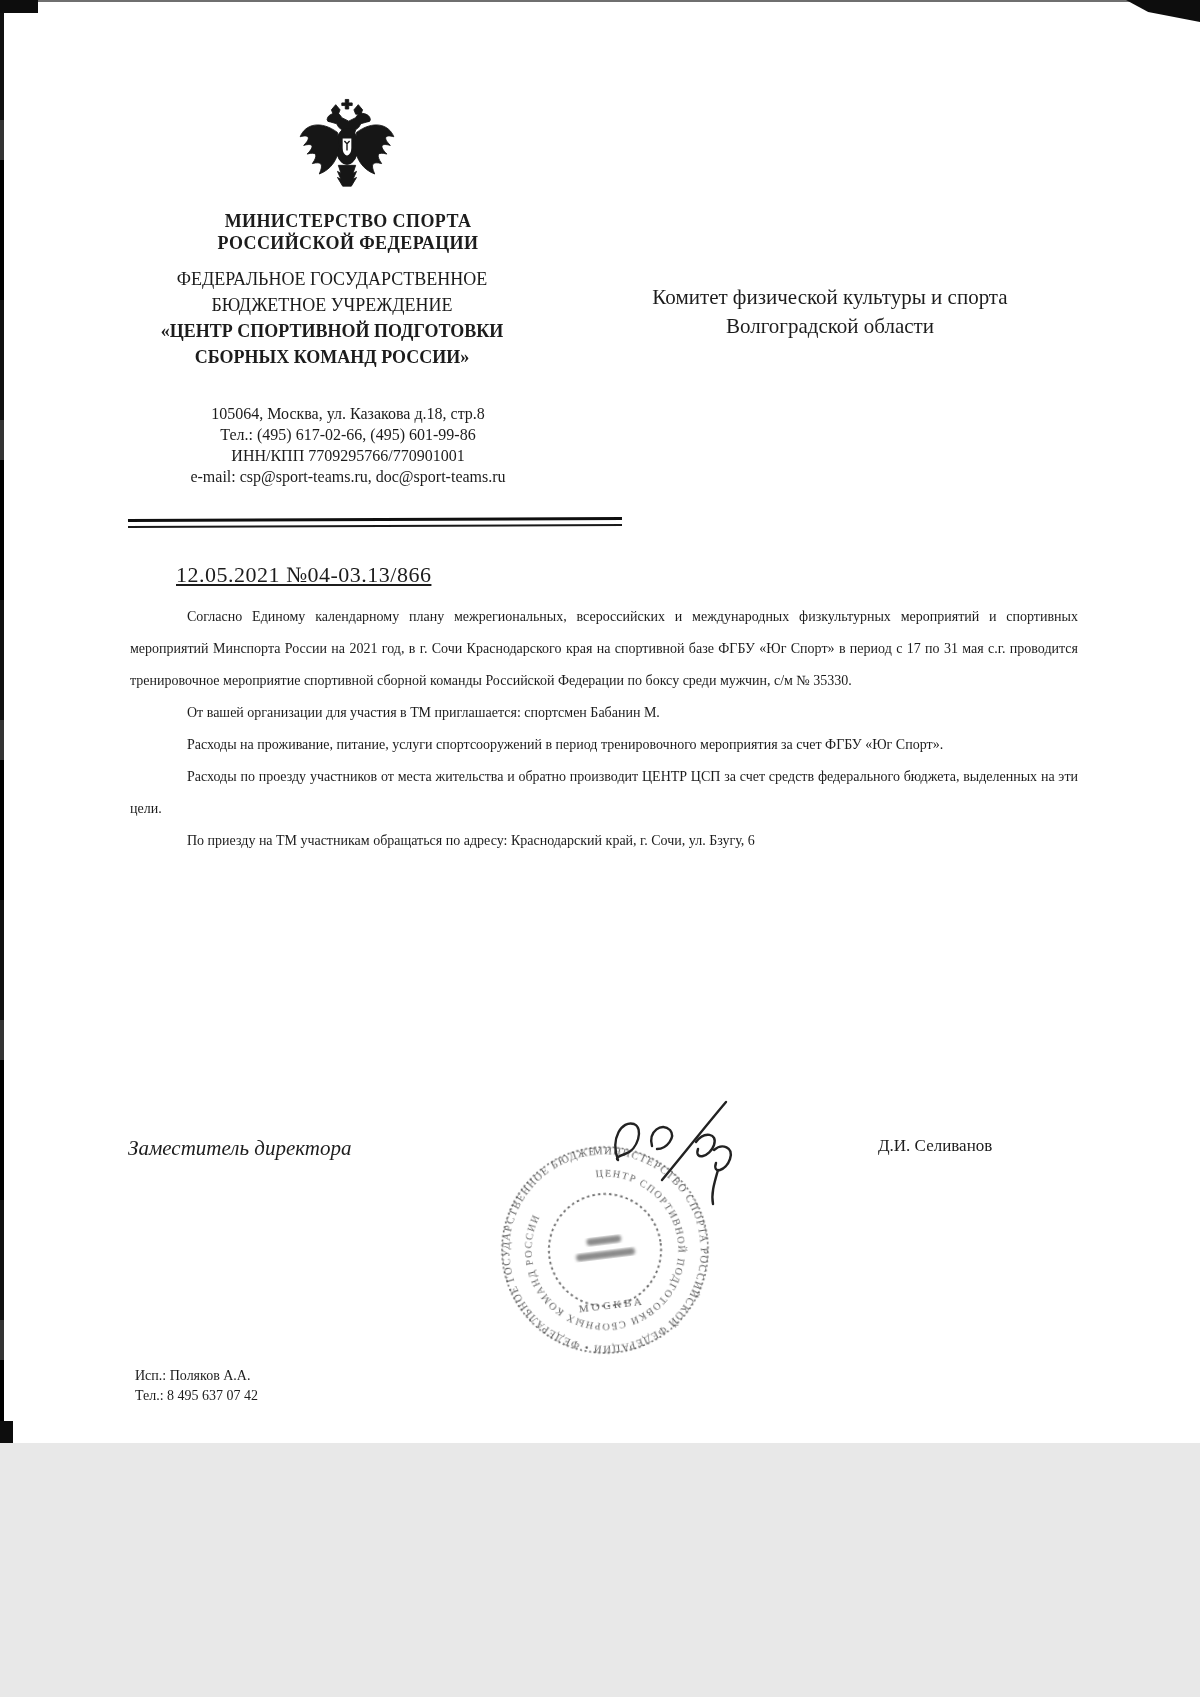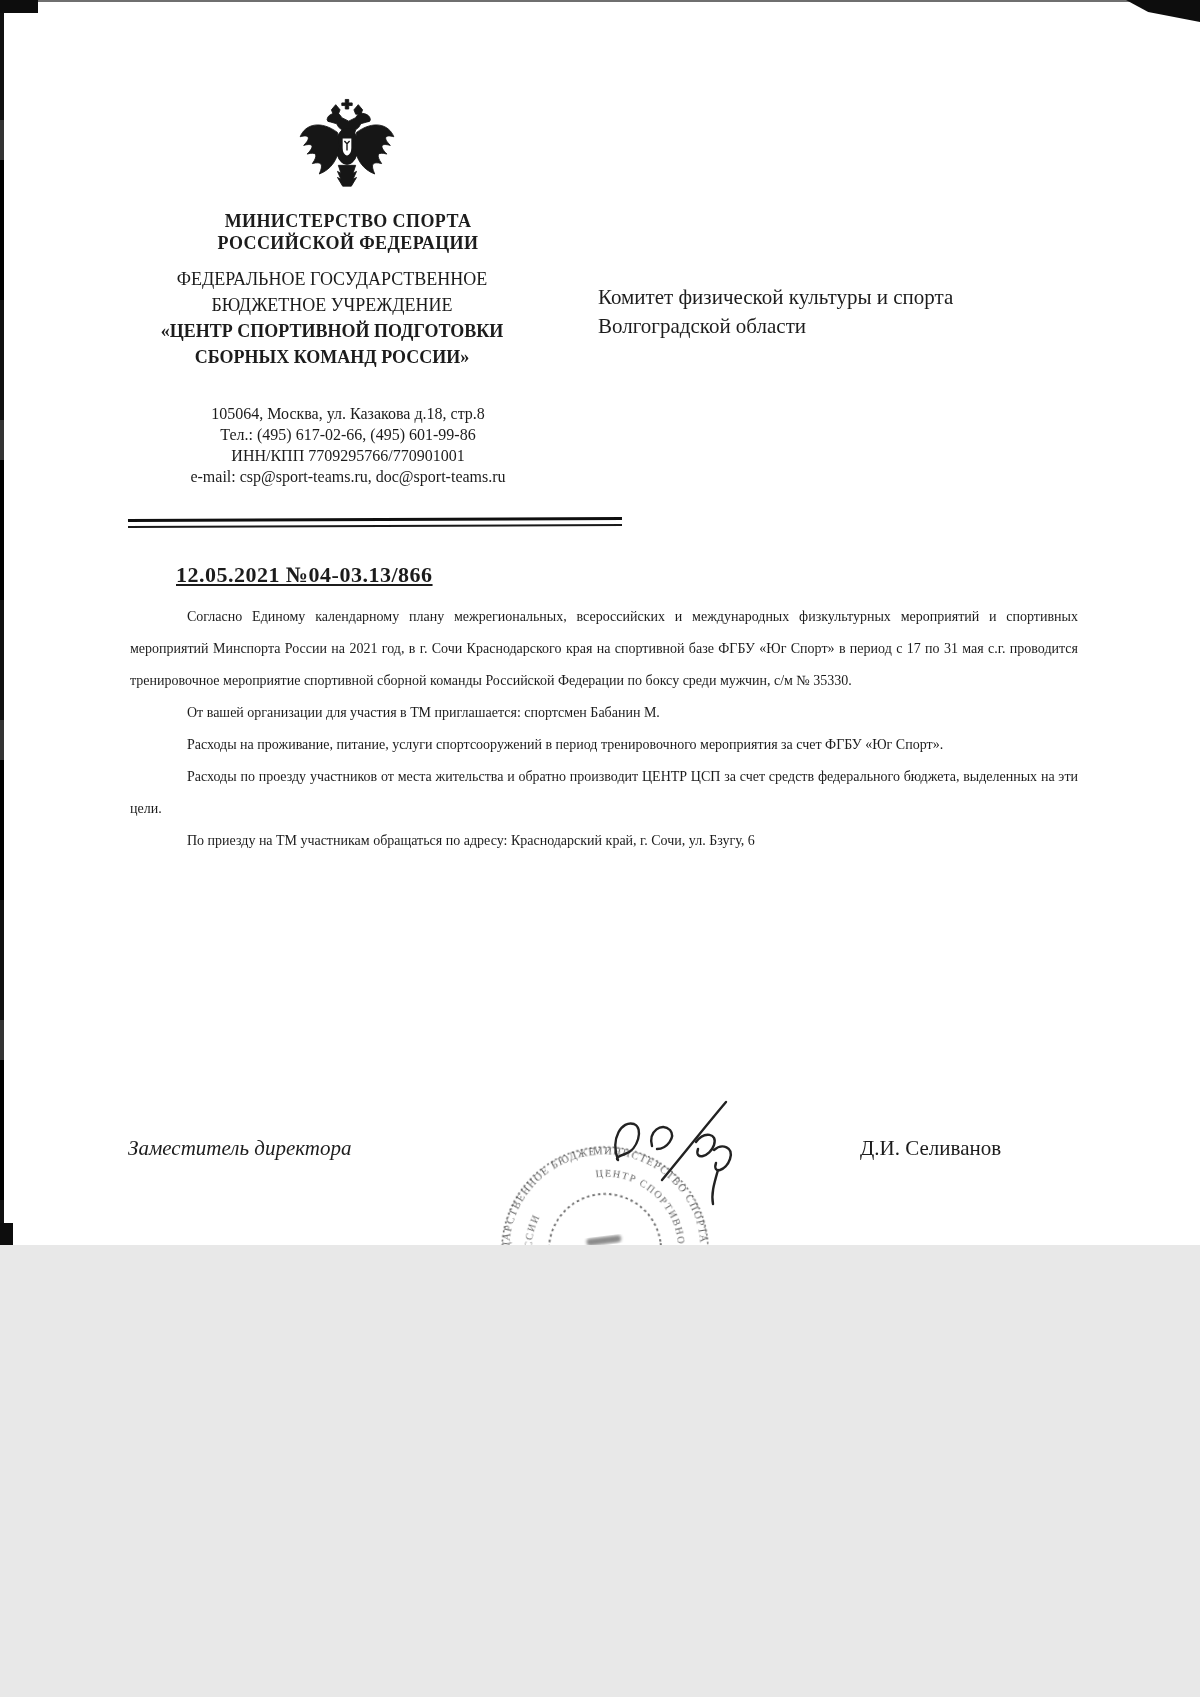--- a/index.html
+++ b/index.html
@@ -1,18 +1,18 @@
 <!DOCTYPE html>
 <html><head>
 <meta charset="utf-8">
 <style>
   html,body{margin:0;padding:0;background:#e8e8e8;}
   .page{
     position:relative;
-    width:1200px;height:1245px;
+    width:1200px;height:1443px;
     margin:0 auto;
     background:#fff;
     font-family:"Liberation Serif","DejaVu Serif",serif;
     color:#1c1c1c;
     overflow:hidden;
   }
   
   .edge-left{position:absolute;left:0;top:0;width:4px;height:1697px;
     background:repeating-linear-gradient(180deg,#111 0 120px,#333 120px 160px,#000 160px 300px);}
   .edge-top{position:absolute;left:18px;top:0;width:1182px;height:2px;background:#222;opacity:.65;}
@@ -25,31 +25,31 @@
   .ministry{position:absolute;left:128px;top:210px;width:440px;text-align:center;
     font-weight:bold;font-size:18px;line-height:22px;letter-spacing:.4px;}
   .org{position:absolute;left:96px;top:266px;width:472px;text-align:center;
     font-size:18px;line-height:26px;}
   .org .b{font-weight:bold;text-align:center;}
   .addr{position:absolute;left:128px;top:383px;width:440px;text-align:center;
     font-size:16px;line-height:21px;margin-top:20px;}
   .addr .u{}
   .rule{position:absolute;left:128px;top:518px;width:494px;height:4px;
     border-top:3px solid #0f0f0f;border-bottom:2px solid #1a1a1a;transform:rotate(-.25deg);}
-  .addressee{position:absolute;left:598px;top:283px;width:464px;text-align:left;
+  .addressee{position:absolute;left:598px;top:283px;width:464px;text-align:center;
     font-size:21px;line-height:29px;}
   
   .refline{position:absolute;left:176px;top:562px;font-size:22px;text-decoration:underline;
-    letter-spacing:.5px;font-weight:bold;}
+    letter-spacing:.5px;}
   .bodytext{position:absolute;left:130px;top:601px;width:948px;
     font-size:14px;line-height:32px;text-align:justify;}
   .bodytext p{margin:0;text-indent:57px;}
   
   .sig-position{position:absolute;left:128px;top:1136px;font-size:21px;font-style:italic;}
-  .sig-name{position:absolute;left:860px;top:1136px;font-size:21px;}
+  .sig-name{position:absolute;left:878px;top:1136px;font-size:17px;}
   .sig-scrawl{position:absolute;left:598px;top:1096px;width:190px;height:115px;}
   
   .seal{position:absolute;left:498px;top:1143px;width:214px;height:214px;
     transform:rotate(-7deg);opacity:.88;filter:blur(.4px);}
   
   .executor{position:absolute;left:135px;top:1366px;font-size:14px;line-height:20px;}
   .bottom-scrawl{position:absolute;left:58px;top:1538px;width:310px;height:125px;}
 </style>
 </head>
 <body>

